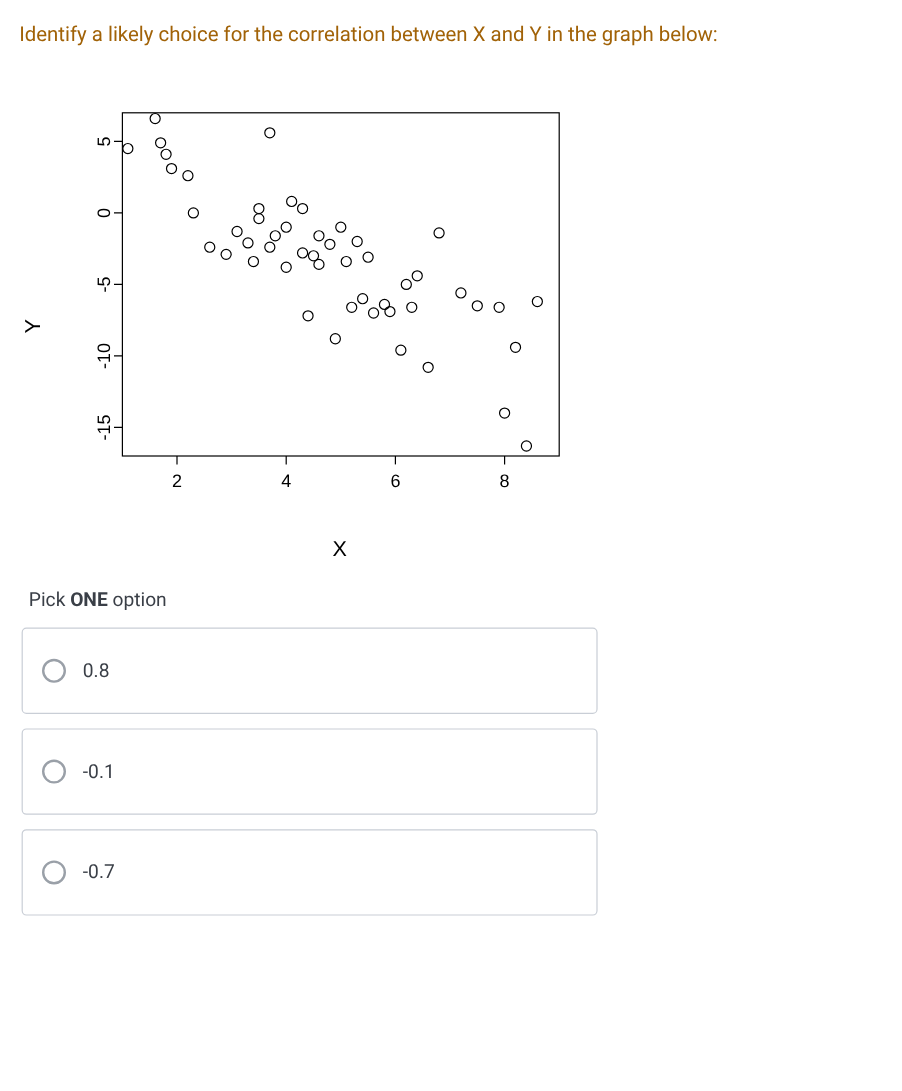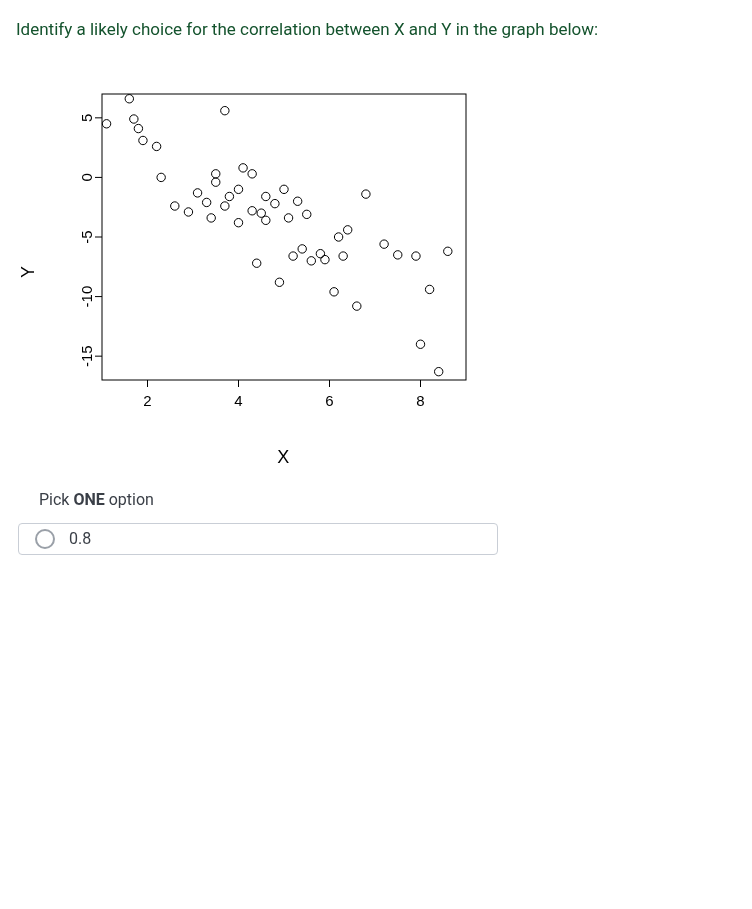--- a/index.html
+++ b/index.html
@@ -6,21 +6,21 @@
   body {
     margin: 0;
     padding: 18px 16px;
     font-family: -apple-system, "Segoe UI", Roboto, Arial, sans-serif;
     background: #ffffff;
     color: #3a3f47;
     width: 752px;
   }
   .question {
     font-size: 17px;
-    color: #14532d;
+    color: #a16207;
     line-height: 1.4;
   }
   .chart-wrap {
     position: relative;
     width: 480px;
     height: 380px;
     margin: 40px 0 10px 8px;
   }
   .axis-label-y {
     position: absolute;
@@ -37,31 +37,31 @@
     left: 54%;
     transform: translateX(-50%);
     font-family: Arial, sans-serif;
     font-size: 18px;
     color: #000;
   }
   svg { display: block; }
   .prompt {
     font-size: 16px;
     color: #3a3f47;
-    margin: 28px 0 14px 23px;
+    margin: 28px 0 14px 8px;
   }
   .prompt b { font-weight: 700; }
   .options {
     width: 480px;
     margin-left: 2px;
   }
   .option {
     border: 1px solid #c9ced6;
     border-radius: 4px;
-    padding: 5px 16px;
+    padding: 25px 16px;
     margin-bottom: 12px;
     display: flex;
     align-items: center;
     gap: 14px;
     font-size: 16px;
     color: #3a3f47;
     cursor: pointer;
     background: #fff;
   }
   .radio {
@@ -160,13 +160,21 @@
 
 <div class="prompt">
   <span>Pick </span><b>ONE</b><span> option</span>
 </div>
 
 <div class="options" id="options">
     <div class="option">
       <div class="radio"></div>
       <span>0.8</span>
     </div>
+    <div class="option">
+      <div class="radio"></div>
+      <span>-0.1</span>
+    </div>
+    <div class="option">
+      <div class="radio"></div>
+      <span>-0.7</span>
+    </div>
   </div>
 
 </body></html>

